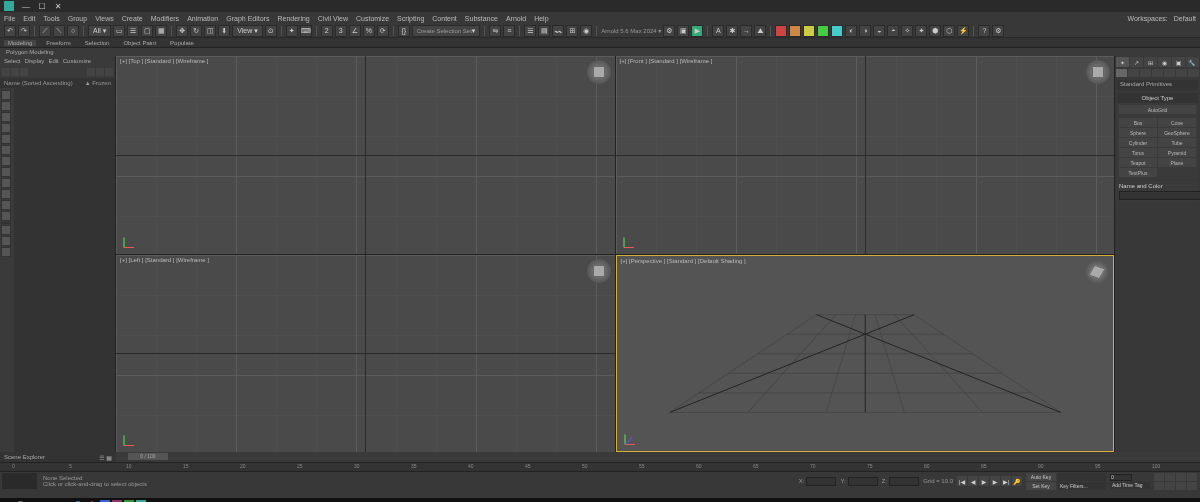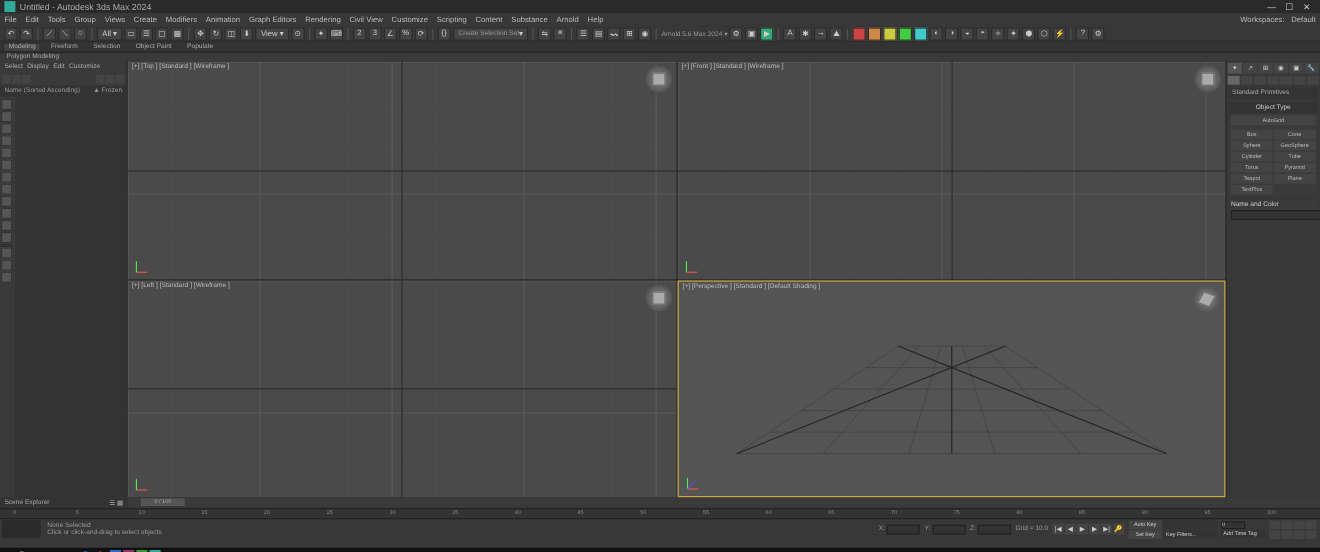--- a/index.html
+++ b/index.html
@@ -104,21 +104,20 @@
 
 .taskbar { height: 14px; background: #101010; display: flex; align-items: center; padding: 0 2px; gap: 2px; }
 .taskbar .tb { width: 12px; height: 12px; display: flex; align-items: center; justify-content: center; font-size: 8px; }
 .taskbar .right { margin-left: auto; display: flex; gap: 4px; font-size: 6px; color: #ccc; align-items: center; }
 </style>
 </head>
 <body>
 
 <div class="titlebar">
   <div class="icon"></div>
-  <div class="title">Untitled - Autodesk 3ds Max 2024</div>
   <div class="wbtn">—</div>
   <div class="wbtn">☐</div>
   <div class="wbtn close">✕</div>
 </div>
 
 <div class="menubar">
   <span>File</span>
   <span>Edit</span>
   <span>Tools</span>
   <span>Group</span>

